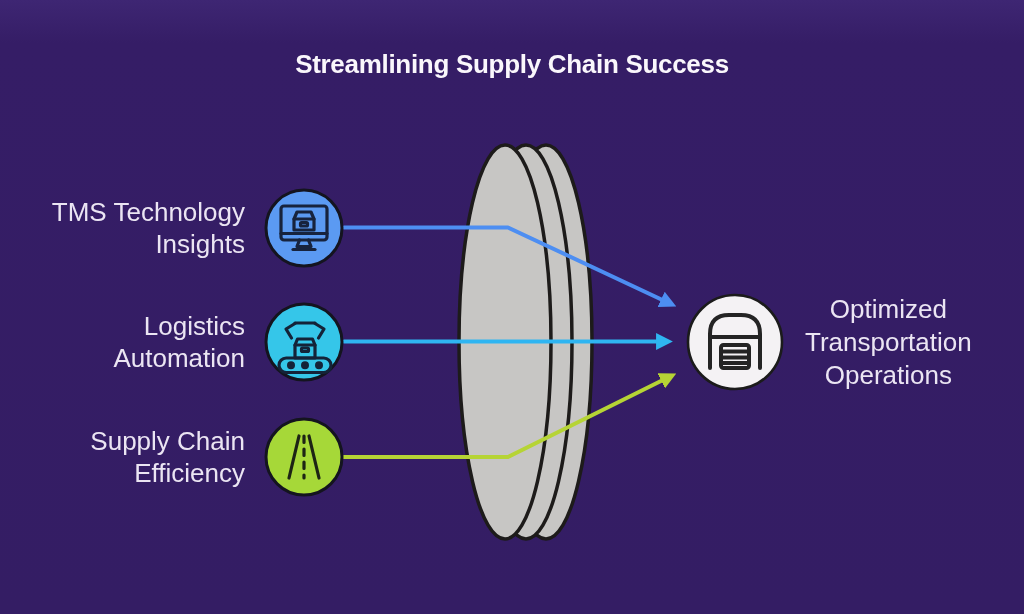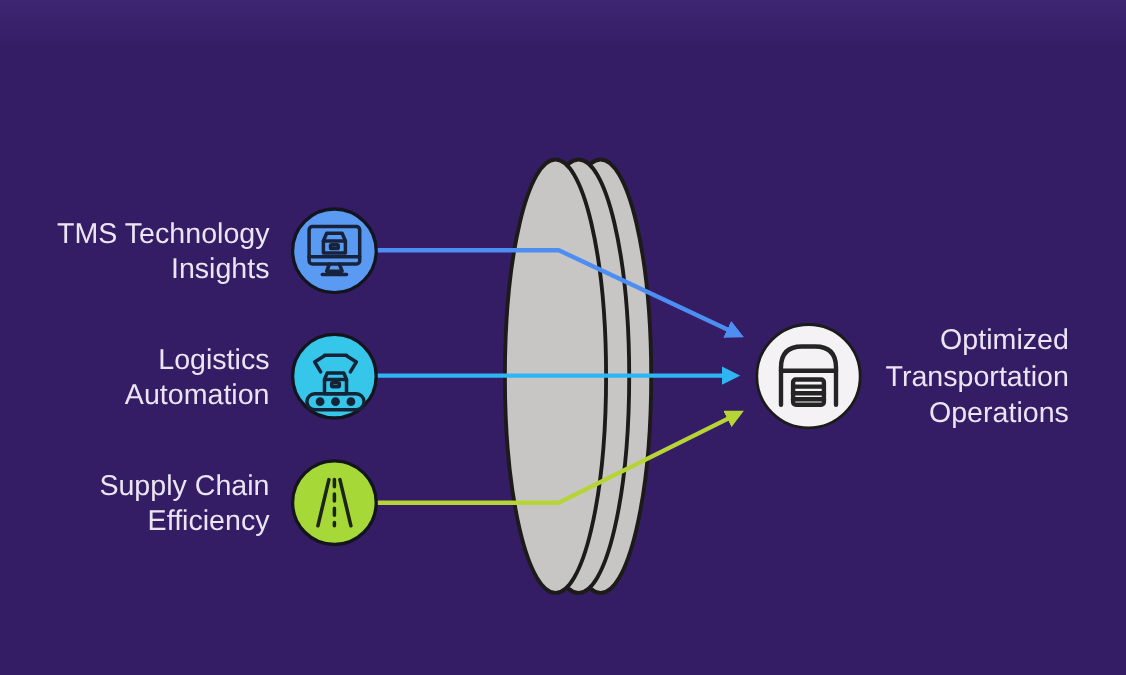--- a/index.html
+++ b/index.html
@@ -17,30 +17,31 @@
     color:#faf7fc;letter-spacing:-0.3px;
   }
   .overlay{position:absolute;top:0;left:0;}
   .input-label{
     position:absolute;right:779px;transform:translateY(-50%);
     width:260px;text-align:right;white-space:pre-line;
     font-size:26px;line-height:32px;color:#ebe5f3;
   }
   .output-label{
     position:absolute;left:805px;top:342px;transform:translateY(-50%);
-    text-align:right;white-space:pre-line;
+    text-align:center;white-space:pre-line;
     font-size:26px;line-height:33px;color:#ebe5f3;
   }
   .node-svg{position:absolute;}
 </style>
 </head>
 <body>
 
 <div class="stage">
 
+  <h1 class="title">Streamlining Supply Chain Success</h1>
 
   <svg class="overlay" width="1024" height="614" viewBox="0 0 1024 614">
     <defs>
       <marker id="ah0" viewBox="0 0 10 10" refX="6.5" refY="5" markerWidth="4.2" markerHeight="4.2" orient="auto">
         <path d="M0,0 L10,5 L0,10 Z" fill="#4d8ef2"></path>
       </marker>
       <marker id="ah1" viewBox="0 0 10 10" refX="6.5" refY="5" markerWidth="4.2" markerHeight="4.2" orient="auto">
         <path d="M0,0 L10,5 L0,10 Z" fill="#2fb5f2"></path>
       </marker>
       <marker id="ah2" viewBox="0 0 10 10" refX="6.5" refY="5" markerWidth="4.2" markerHeight="4.2" orient="auto">

